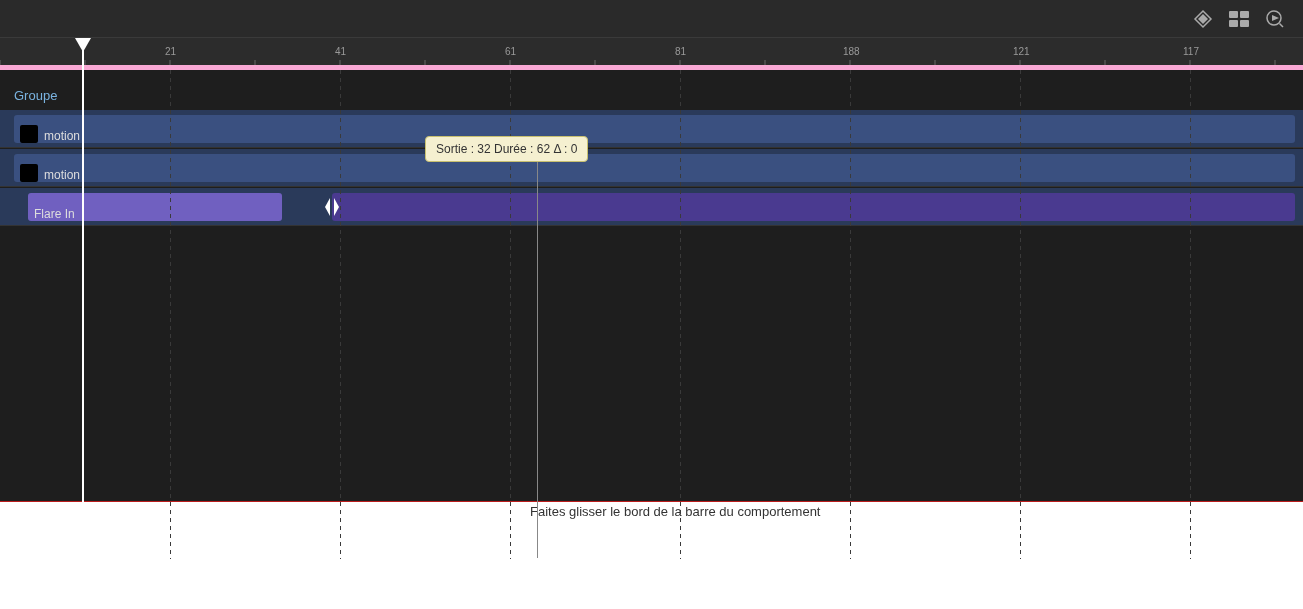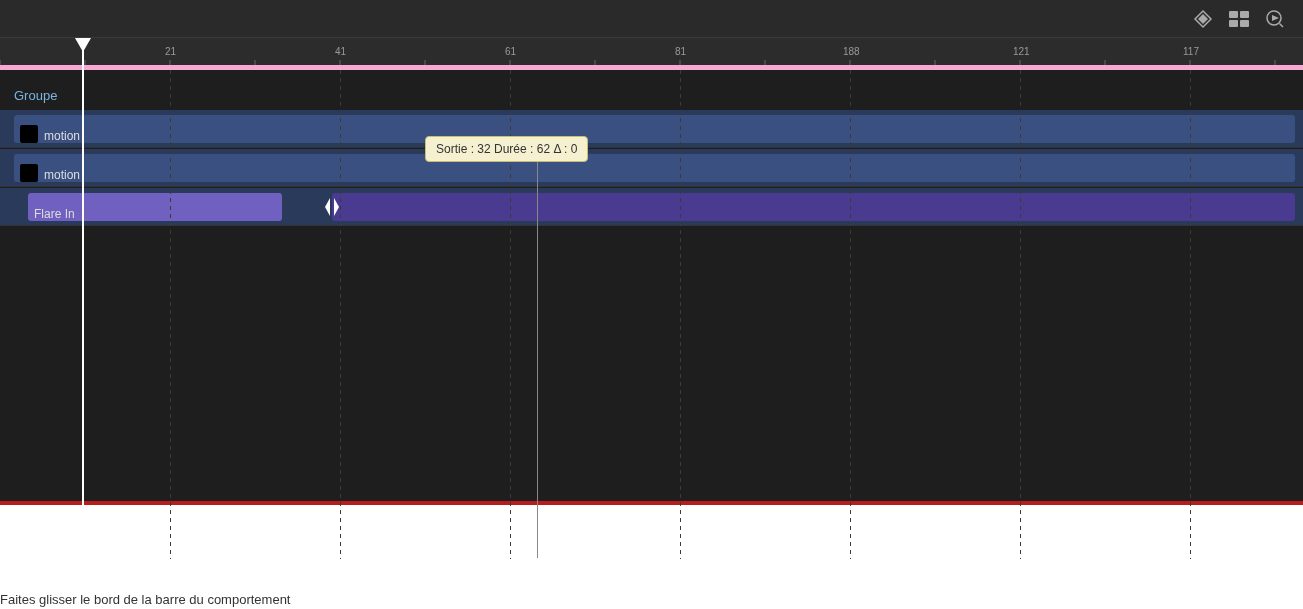--- a/index.html
+++ b/index.html
@@ -600,20 +600,21 @@
 
 </div>
 
 <div style="
   position: absolute;
   bottom: 0;
   left: 0;
   right: 0;
   height: 108px;
   background: #ffffff;
-  border-top: 4px solid #b91c1c;
+  border-top: 1px solid #b91c1c;
   display: flex;
-  align-items: flex-end;
+  align-items: flex-start;
+  padding-left: 530px;
 ">
   <div class="caption-text">
     <div>Faites glisser le bord de la barre du comportement</div>
   </div>
 </div>
 
 </body></html>

